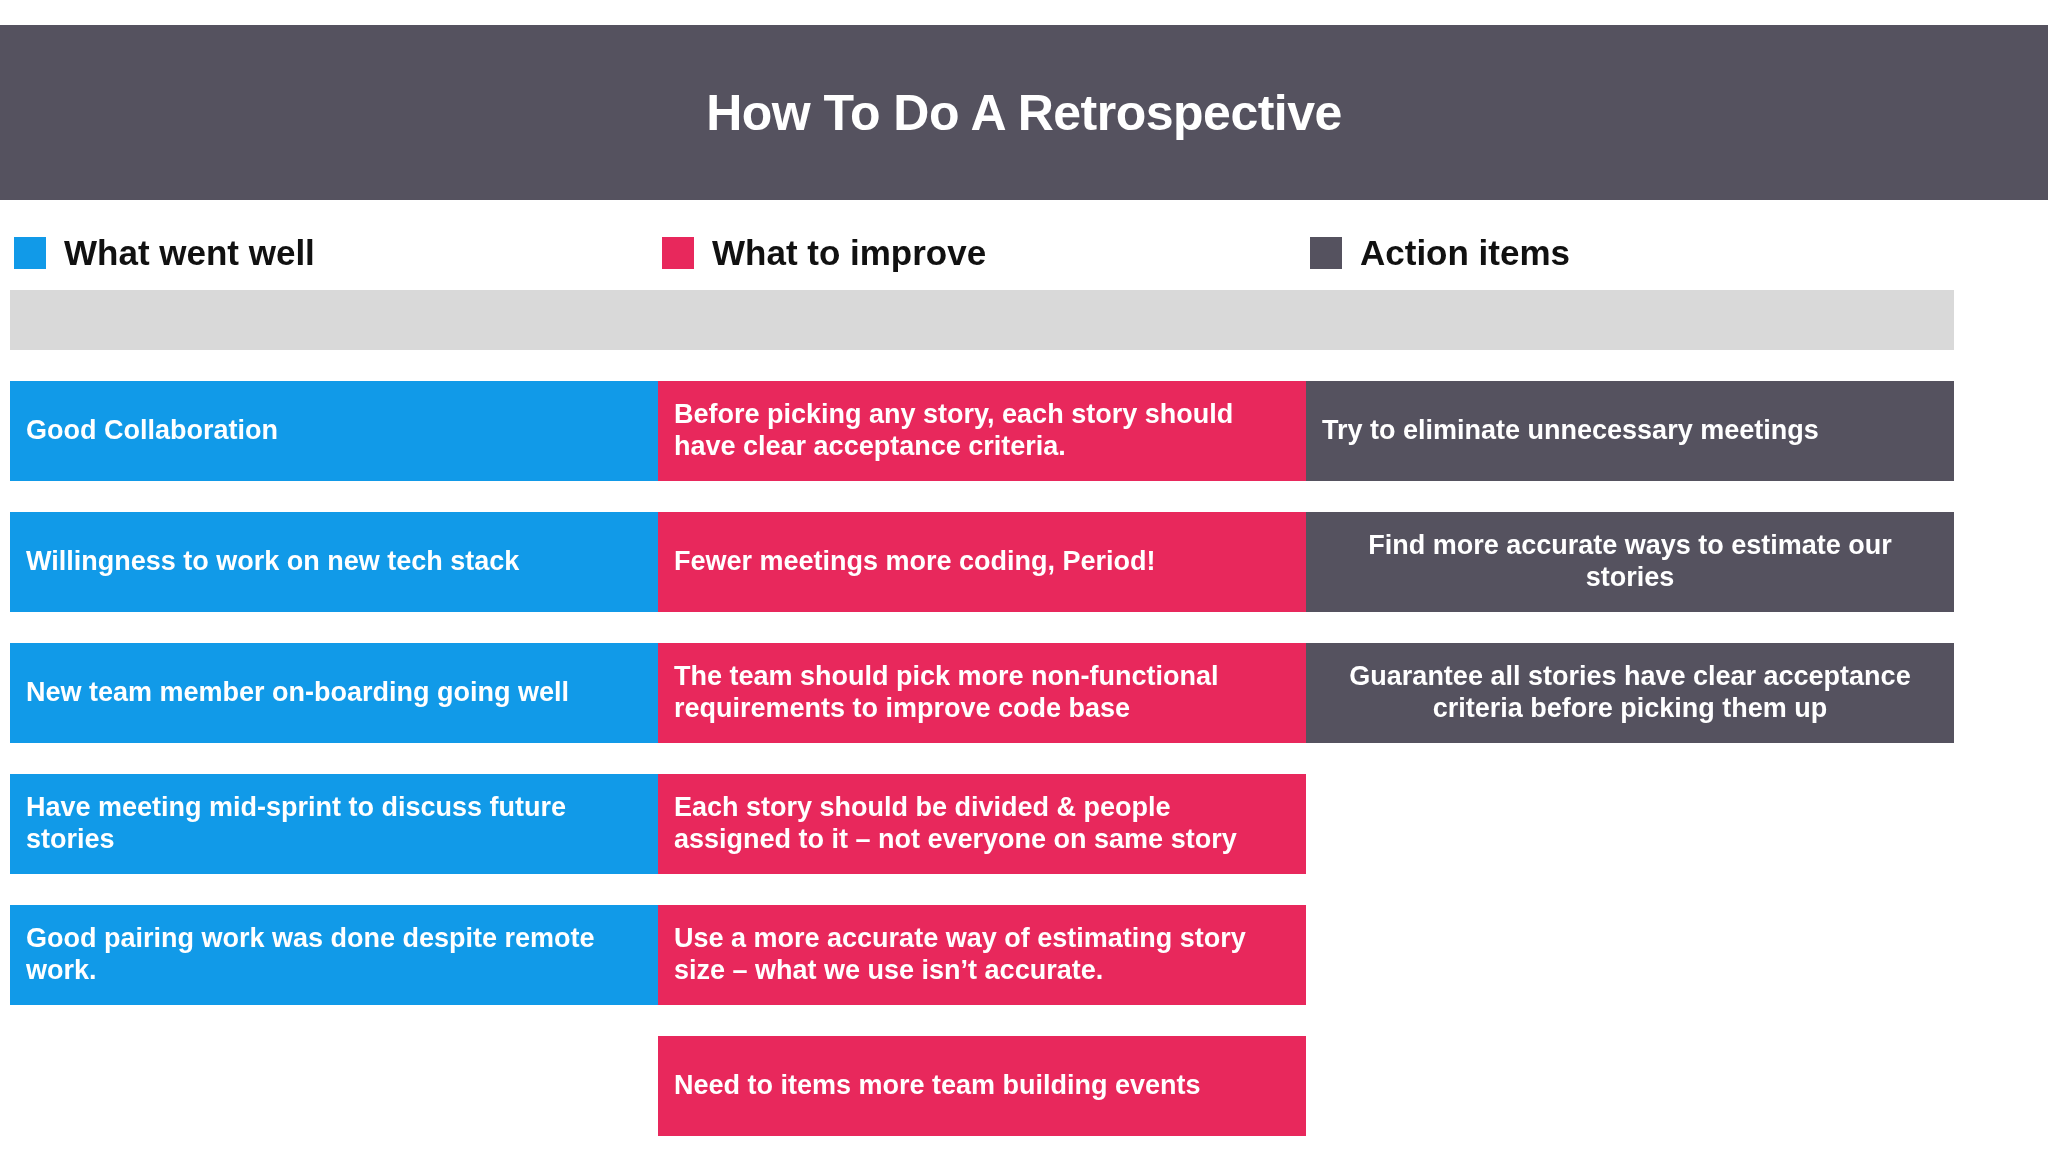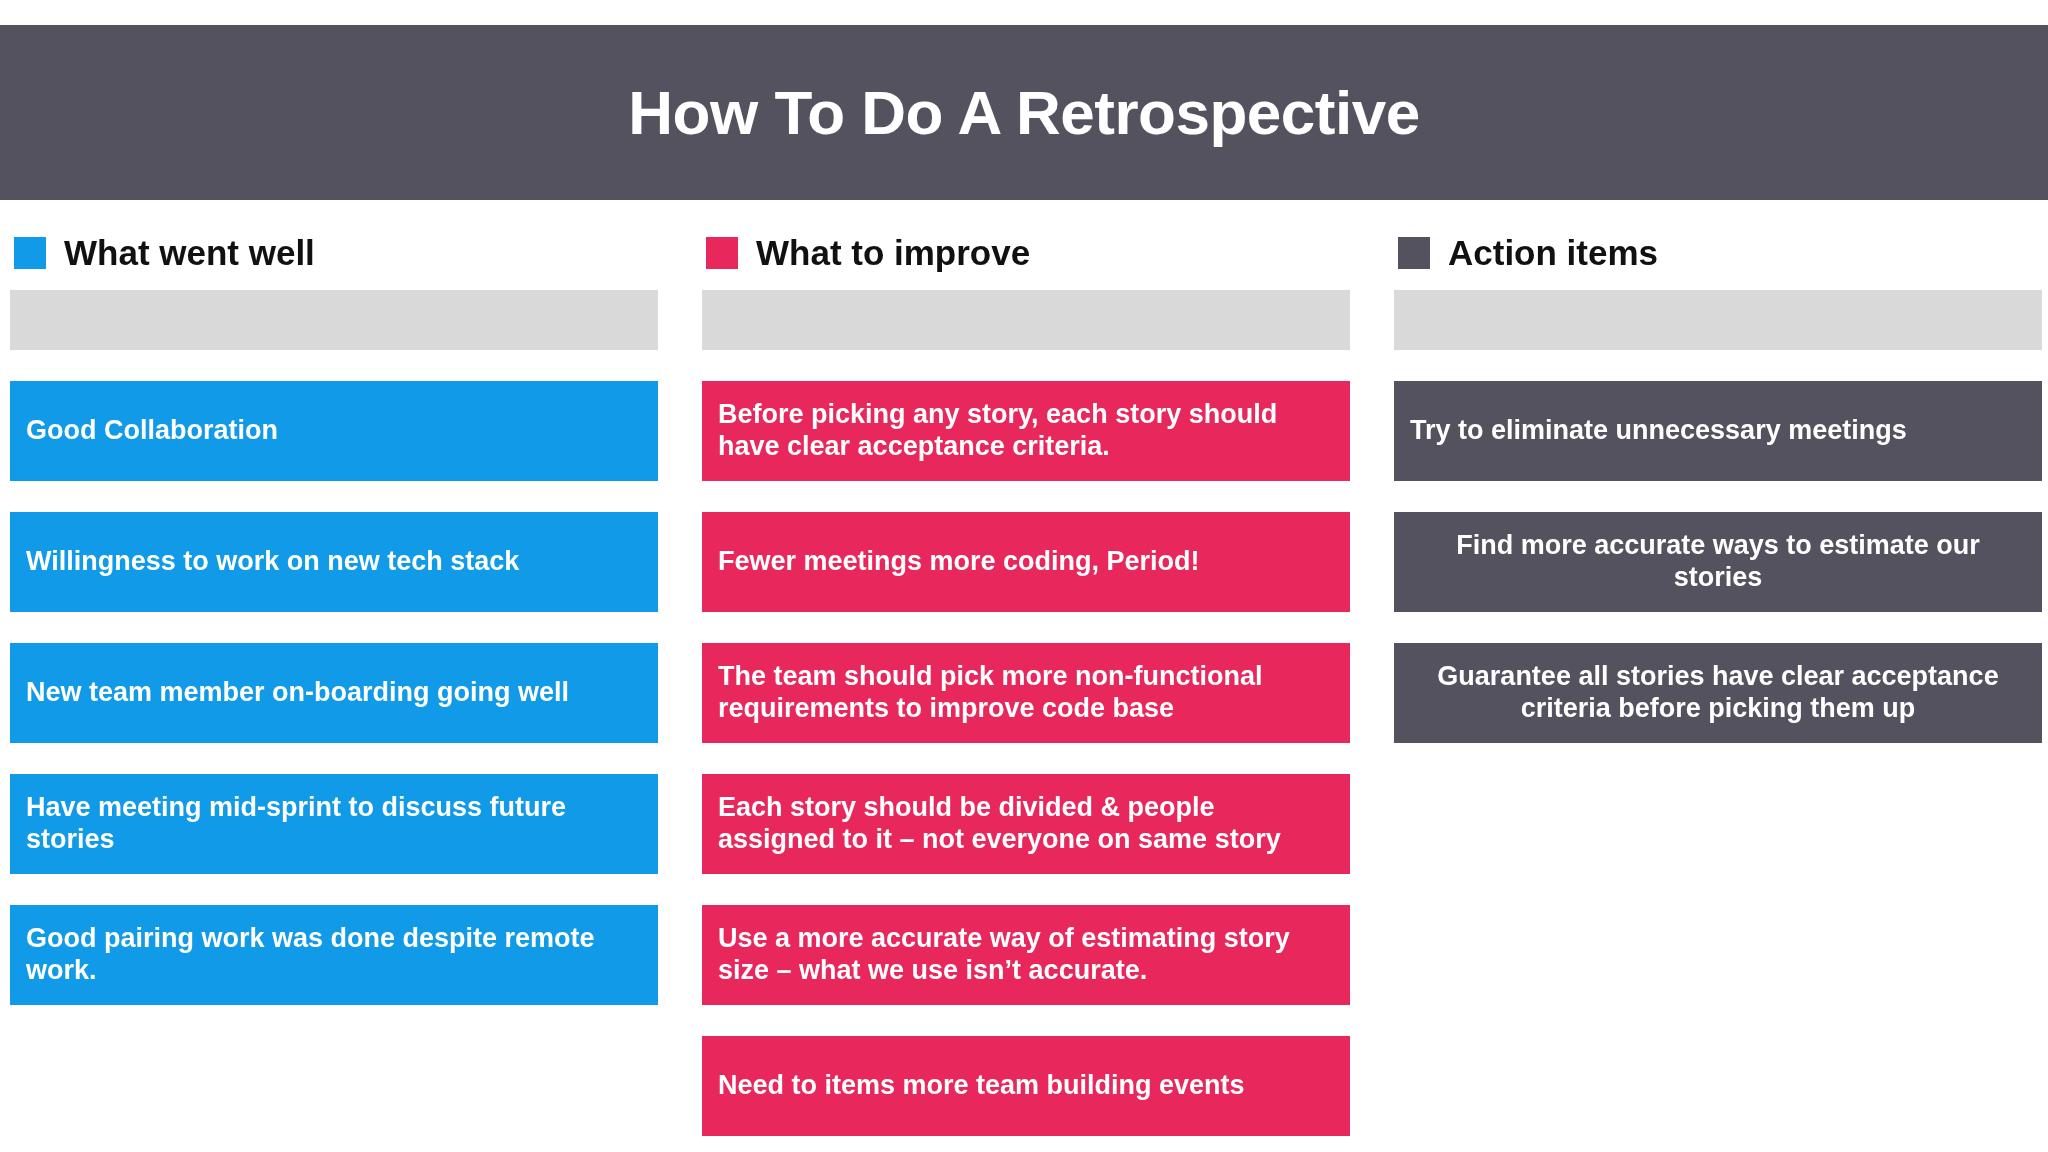--- a/index.html
+++ b/index.html
@@ -23,36 +23,35 @@
     top: 25px;
     width: 2048px;
     height: 175px;
     background: #55525f;
     display: flex;
     align-items: center;
     justify-content: center;
   }
   .title-bar .title-text {
     color: #ffffff;
-    font-size: 62px;
+    font-size: 50px;
     font-weight: bold;
     letter-spacing: -0.5px;
     line-height: 1;
     white-space: nowrap;
   }
 
   
   .board {
     position: absolute;
     left: 10px;
     top: 225px;
     width: 2028px;
     height: 920px;
     display: flex;
-    gap: 44px;
   }
   .column {
     width: 648px;
     flex: 0 0 648px;
     display: flex;
     flex-direction: column;
   }
 
   
   .col-header {

